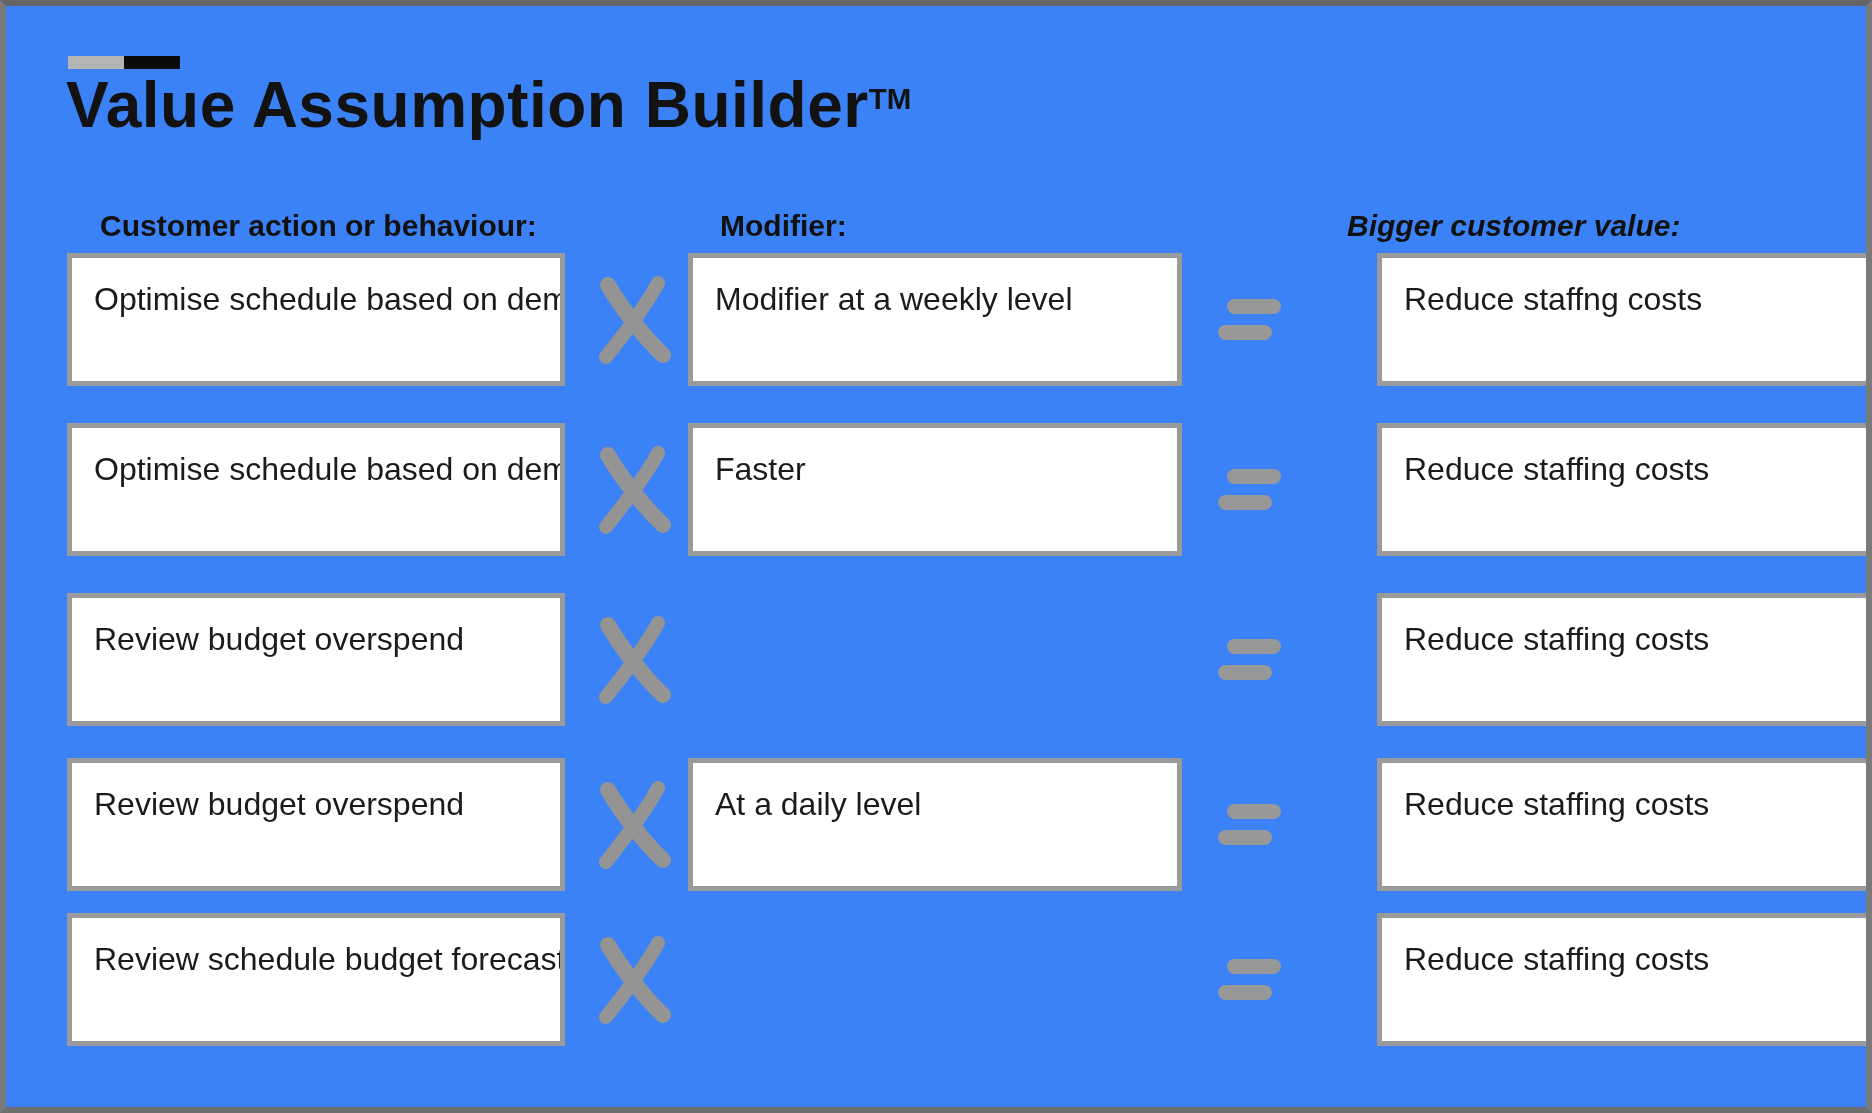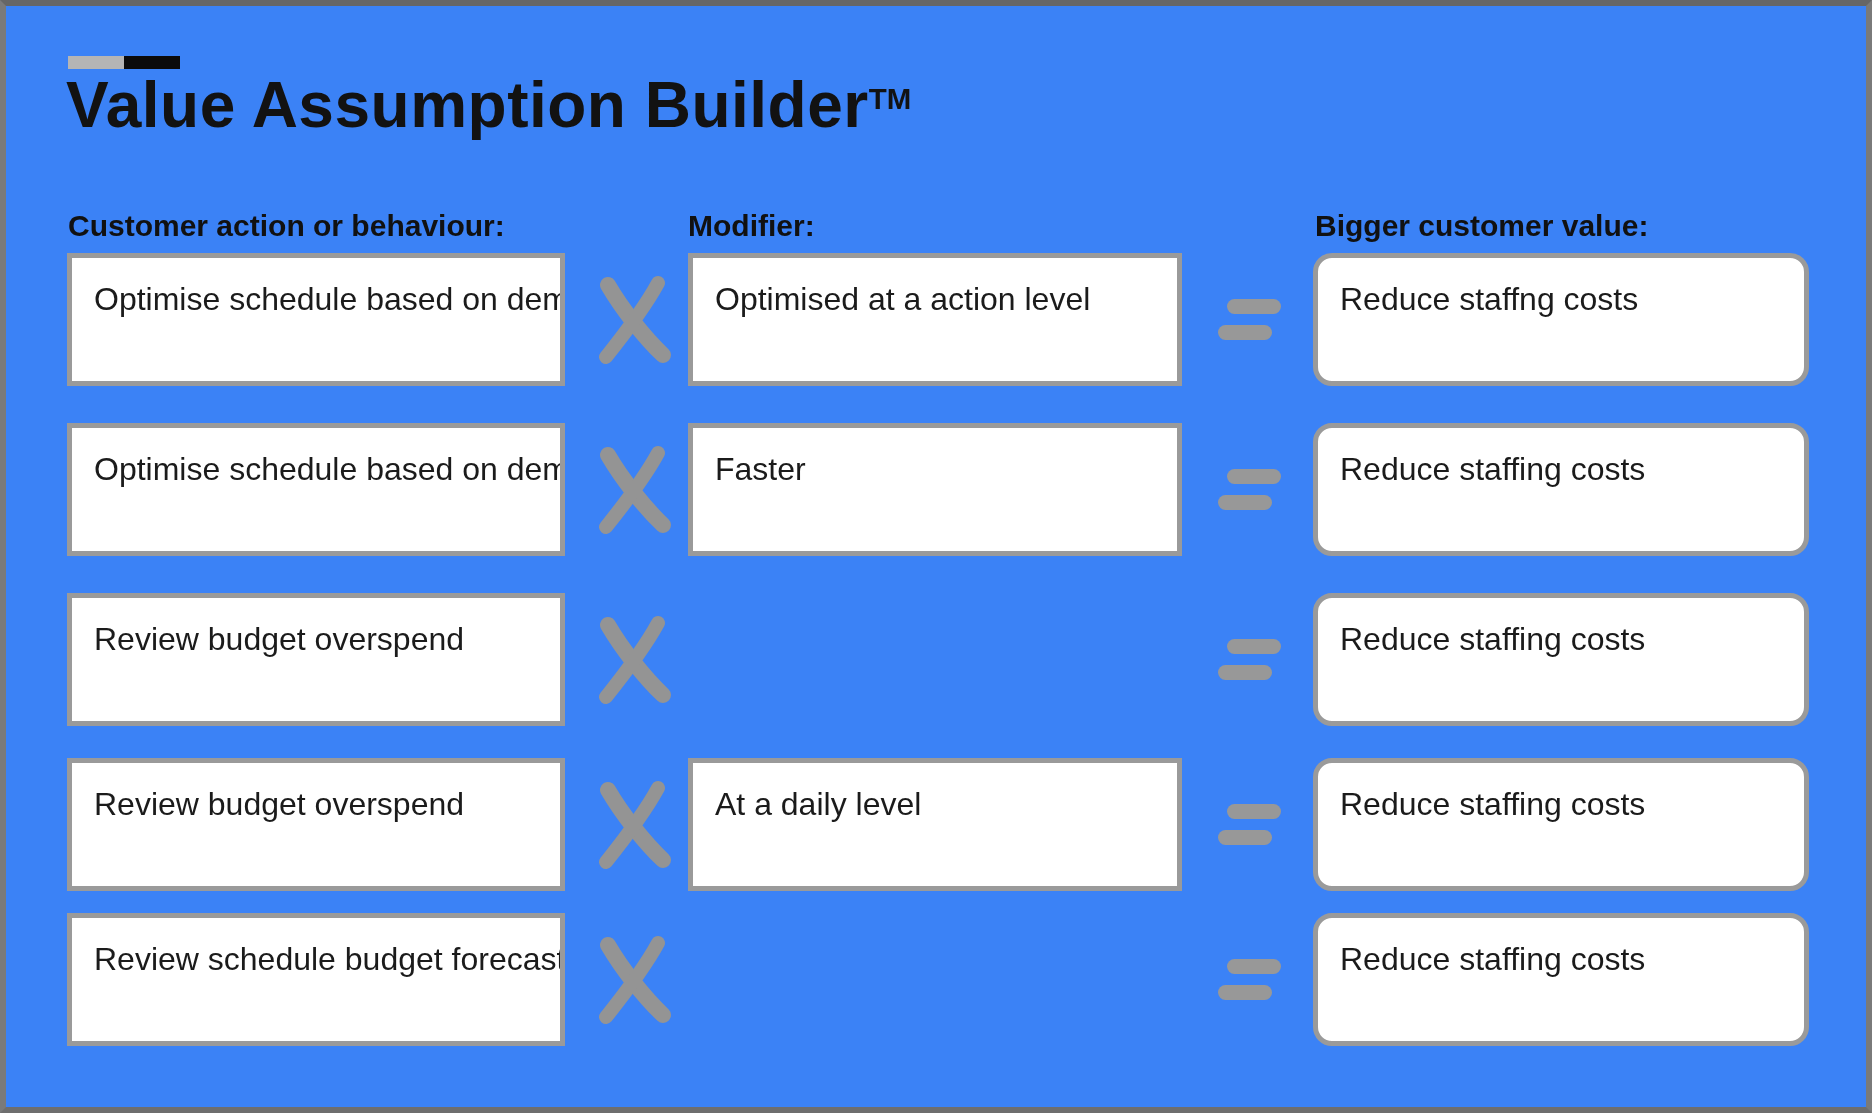--- a/index.html
+++ b/index.html
@@ -35,40 +35,41 @@
     font-size: 0.46em;
     vertical-align: 18px;
     letter-spacing: 0;
     font-weight: bold;
   }
   
   .hdr {
     position: absolute; top: 203px;
     font-size: 30px; font-weight: bold; color: #111111;
     white-space: nowrap;
+    margin-left: 32px;
   }
   .hdr-action   { left: 62px; }
   .hdr-modifier { left: 682px; text-align: right; }
-  .hdr-value    { left: 1309px; }
+  .hdr-value    { left: 1309px; font-style: italic; }
   
   .row { position: absolute; left: 0; width: 1860px; height: 133px; }
   .row-1 { top: 247px; }
   .row-2 { top: 417px; }
   .row-3 { top: 587px; }
   .row-4 { top: 752px; }
   .row-5 { top: 907px; }
   .box {
     position: absolute; top: 0; height: 133px;
     box-sizing: border-box;
     border: 5px solid #9a9a9a;
     background: #ffffff;
   }
   .box-action   { left: 61px;   width: 498px; }
   .box-modifier { left: 682px;  width: 494px; }
-  .box-value    { left: 1307px; width: 496px; border-radius: 19px; }
+  .box-value    { left: 1371px; width: 496px; }
   .hand {
     display: block;
     padding: 24px 16px 0 22px;
     font-family: cursive, sans-serif;
     font-size: 32px;
     line-height: 1.1;
     color: #1b1b1b;
     white-space: nowrap;
     overflow: hidden;
   }
@@ -113,21 +114,21 @@
     <div class="box box-action">
       <span class="hand">Optimise schedule based on demand</span>
     </div>
     <div class="op op-x">
       <svg width="78" height="92" viewBox="0 0 78 92" fill="none">
         <path d="M13 11 C 27 35, 49 63, 68 81" stroke="#949494" stroke-width="16" stroke-linecap="round"></path>
         <path d="M63 9 C 50 33, 27 63, 11 83" stroke="#949494" stroke-width="14" stroke-linecap="round"></path>
       </svg>
     </div>
     <div class="box box-modifier">
-      <span class="hand">Optimised at a action level</span>
+      <span class="hand">Modifier at a weekly level</span>
     </div>
     <div class="op op-eq">
       <span class="bar bar-top"></span>
       <span class="bar bar-bot"></span>
     </div>
     <div class="box box-value">
       <span class="hand">Reduce staffng costs</span>
     </div>
   </div>
 

